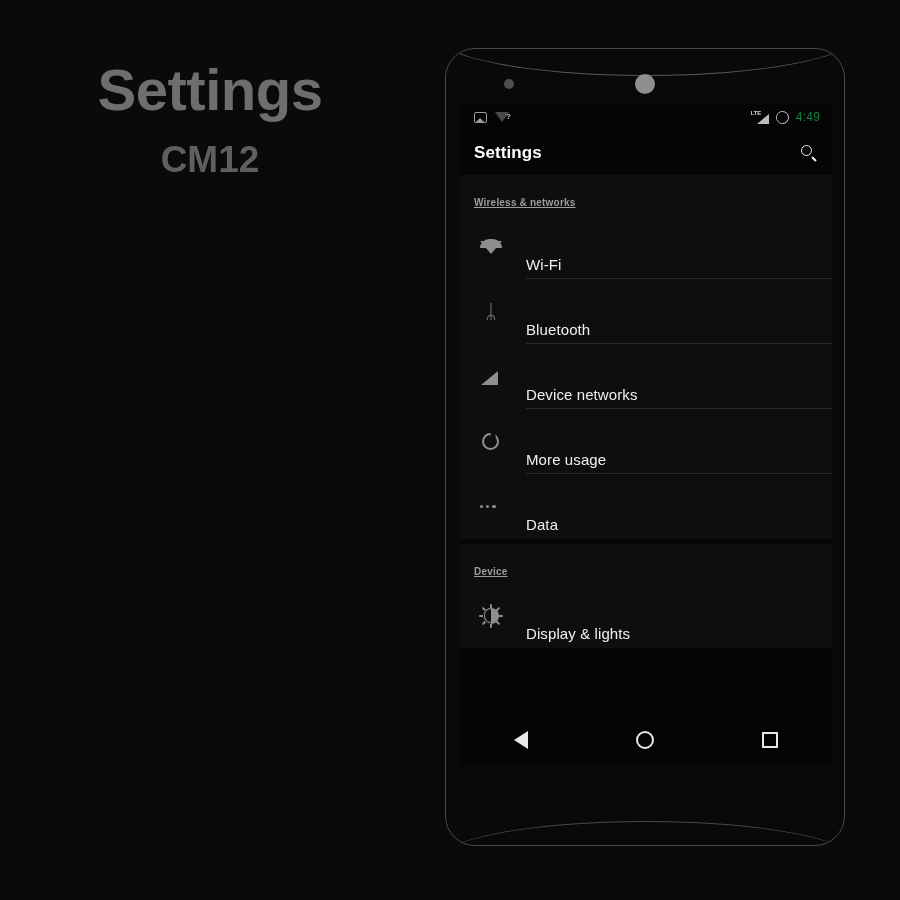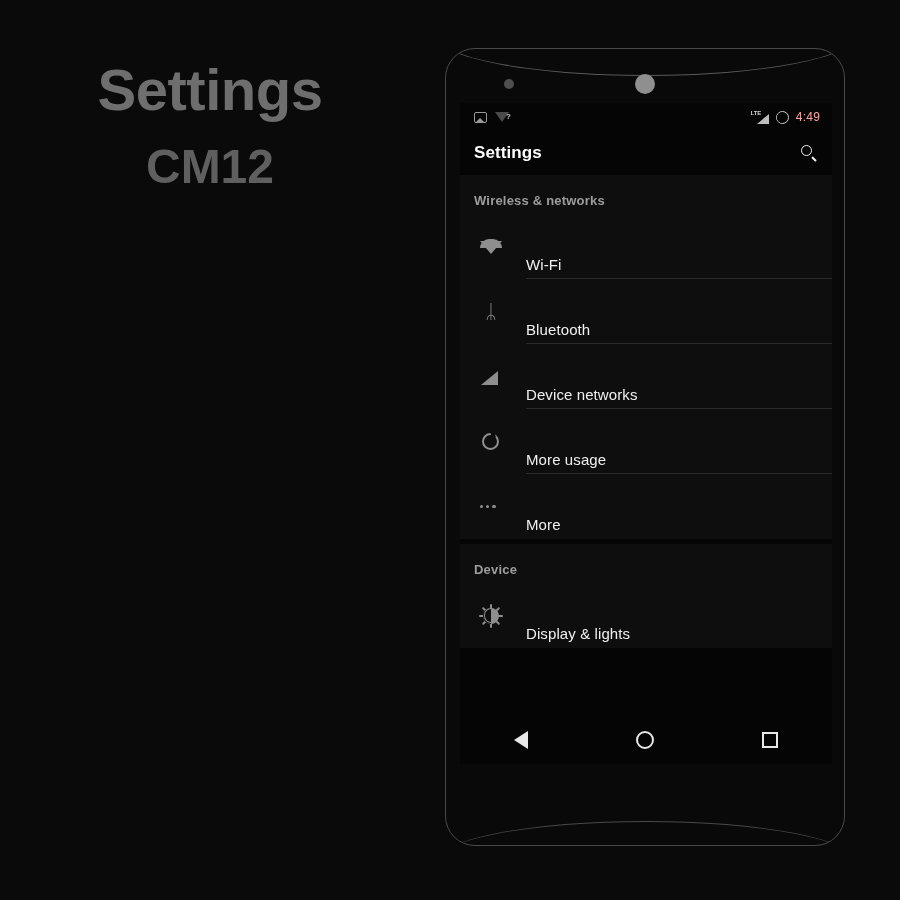--- a/index.html
+++ b/index.html
@@ -32,21 +32,21 @@
   }
   .promo-title {
     font-size: 58px;
     font-weight: bold;
     color: #6e6e6e;
     letter-spacing: -0.5px;
     line-height: 1.05;
   }
   .promo-sub {
     margin-top: 18px;
-    font-size: 48px;
+    font-size: 37px;
     font-weight: bold;
     color: #5f5f5f;
     letter-spacing: 0px;
   }
 
   
   .device {
     position: absolute;
     left: 445px;
     top: 48px;
@@ -122,21 +122,21 @@
     align-items: center;
     gap: 8px;
   }
   .status-right {
     margin-left: auto;
     display: flex;
     align-items: center;
     gap: 7px;
   }
   .status-time {
-    color: #fca5a5;
+    color: #15803d;
     font-size: 12px;
     letter-spacing: 0.2px;
   }
 
   .icn-screenshot {
     position: relative;
     width: 13px;
     height: 11px;
     border: 1.4px solid #9a9a9a;
     border-radius: 2px;
@@ -279,23 +279,24 @@
     background: #0e0e0e;
     margin-bottom: 5px;
   }
   .section-header {
     height: 39px;
     display: flex;
     align-items: flex-end;
     padding: 0 0 6px 14px;
     box-sizing: border-box;
     color: #9d9d9d;
-    font-size: 13px;
+    font-size: 10px;
     font-weight: bold;
     letter-spacing: 0.2px;
+    text-decoration: underline;
   }
   .row {
     position: relative;
     height: 65px;
     display: flex;
     align-items: center;
     padding-left: 14px;
     box-sizing: border-box;
   }
   .row .icon-slot {
@@ -612,21 +613,21 @@
           </div>
 
           <div class="row nodivider">
             <div class="icon-slot">
               <div class="ic-more">
                 <i></i>
                 <i></i>
                 <i></i>
               </div>
             </div>
-            <div class="row-label">More</div>
+            <div class="row-label">Data</div>
 
           </div>
         </div>
 
         <div class="card">
           <div class="section-header">Device</div>
 
 
           <div class="row nodivider">
             <div class="icon-slot">

